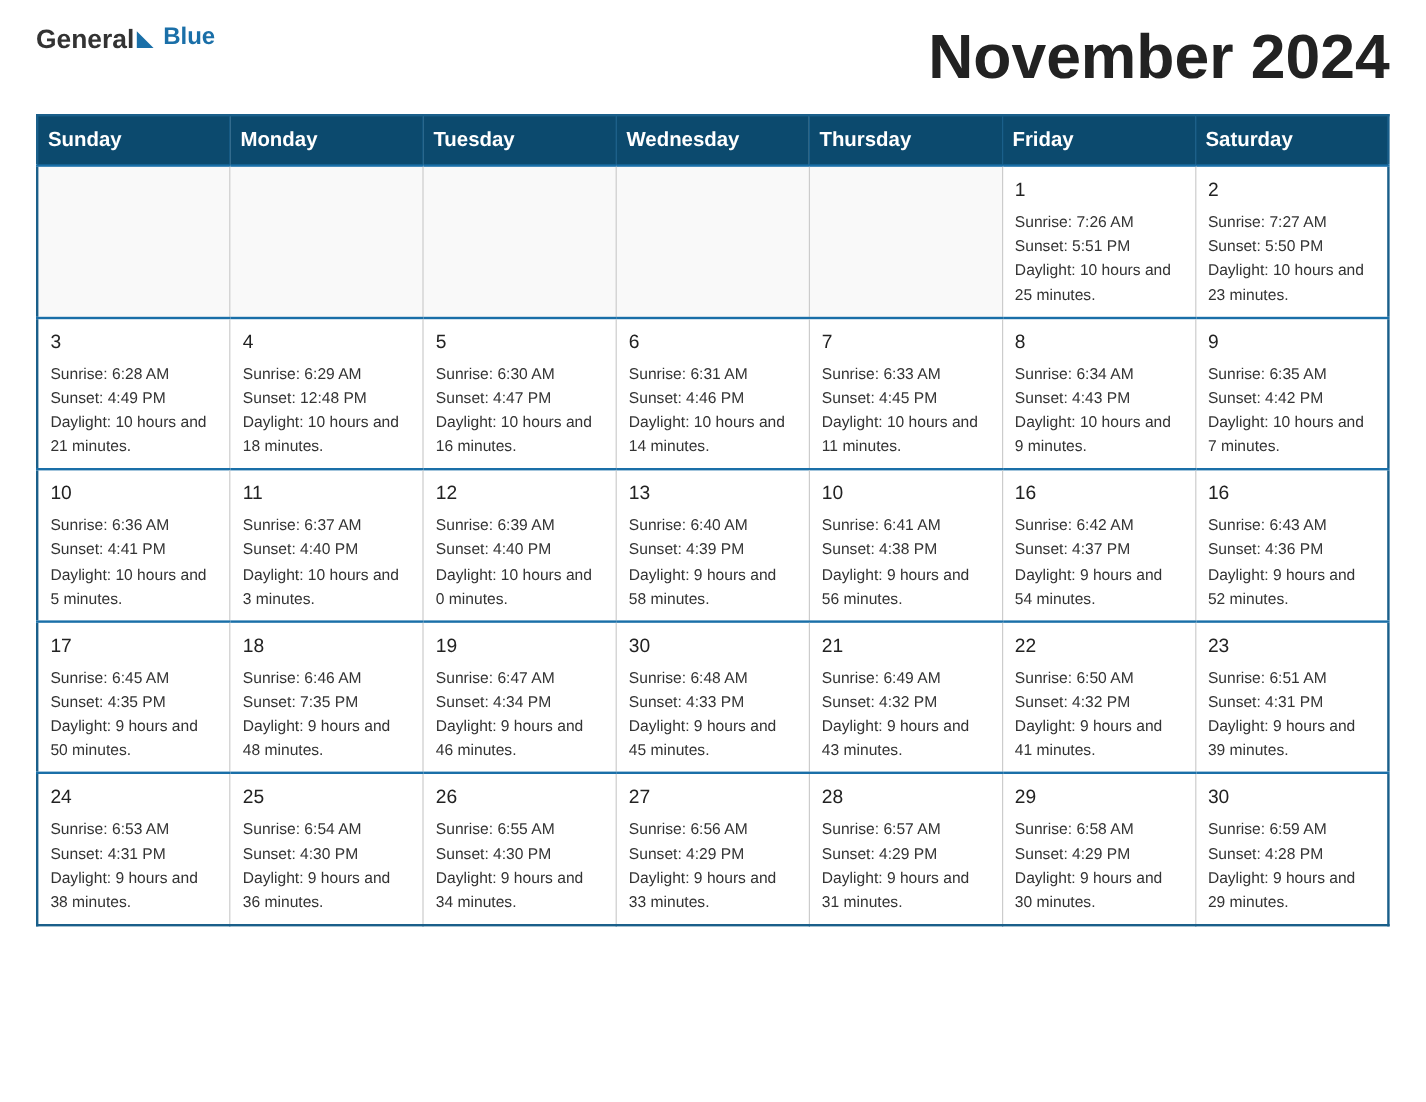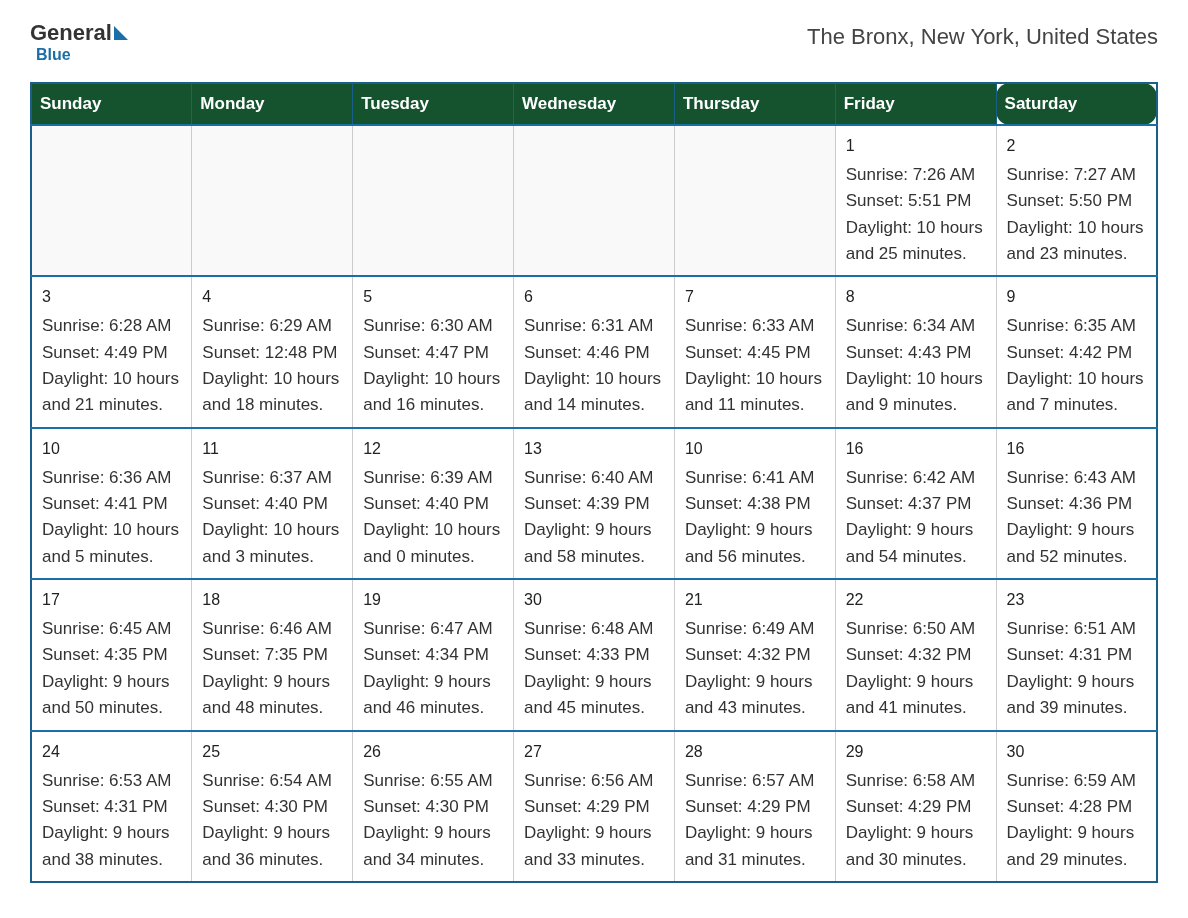--- a/index.html
+++ b/index.html
@@ -11,21 +11,20 @@
       min-height: 918px;
     }
     .header {
       display: flex;
       justify-content: space-between;
       align-items: flex-start;
       margin-bottom: 18px;
     }
     .logo {
       display: flex;
-      flex-direction: column;
       align-items: flex-start;
     }
     .logo-top {
       display: flex;
       align-items: center;
       font-size: 22px;
       font-weight: bold;
       color: #333;
     }
     .logo-general { color: #333; }
@@ -33,21 +32,21 @@
       width: 0;
       height: 0;
       border-left: 14px solid #1a6fa8;
       border-top: 14px solid transparent;
       border-bottom: 0px solid transparent;
       margin: 0 2px;
       display: inline-block;
     }
     .logo-blue {
       color: #1a6fa8;
-      font-size: 16px;
+      font-size: 20px;
       font-weight: bold;
       margin-left: 2px;
     }
     .title-section {
       text-align: right;
     }
     .month-title {
       font-size: 52px;
       font-weight: bold;
       color: #222;
@@ -57,31 +56,30 @@
       font-size: 22px;
       color: #444;
       margin-top: 4px;
     }
     .calendar {
       width: 100%;
       border-collapse: collapse;
       border: 2px solid #1a5f8a;
     }
     .calendar thead tr th {
-      background-color: #14532d;
+      background-color: #0c4a6e;
       color: #fff;
       font-size: 17px;
       font-weight: bold;
       padding: 10px 8px;
       text-align: left;
       border-right: 1px solid #1a5f8a;
     }
     .calendar thead tr th:last-child {
       border-right: none;
-      border-radius: 14px;
     }
     .calendar tbody tr td {
       vertical-align: top;
       border-top: 2px solid #1a6fa8;
       border-right: 1px solid #ccc;
       padding: 8px 10px;
       width: 14.28%;
       min-height: 100px;
       font-size: 13.5px;
       color: #222;
@@ -90,21 +88,21 @@
     .calendar tbody tr td:last-child {
       border-right: none;
     }
     .day-number {
       font-size: 16px;
       font-weight: normal;
       display: block;
       margin-bottom: 4px;
     }
     .day-info {
-      font-size: 17px;
+      font-size: 13px;
       color: #333;
       line-height: 1.55;
     }
     .empty-cell {
       background: #f9f9f9;
     }
   </style>
 </head>
 <body>
 
@@ -112,21 +110,21 @@
   <div class="logo">
     <div class="logo-top">
       <span class="logo-general">General</span>
       <span class="logo-arrow"></span>
     </div>
     <div style="margin-left: 4px;">
       <span class="logo-blue">Blue</span>
     </div>
   </div>
   <div class="title-section">
-    <div class="subtitle">The Bronx, New York, United States</div>
+    <div class="month-title">November 2024</div>
   </div>
 </div>
 
 <table class="calendar">
   <thead>
     <tr>
     <th>Sunday</th>
         <th>Monday</th>
         <th>Tuesday</th>
         <th>Wednesday</th>

